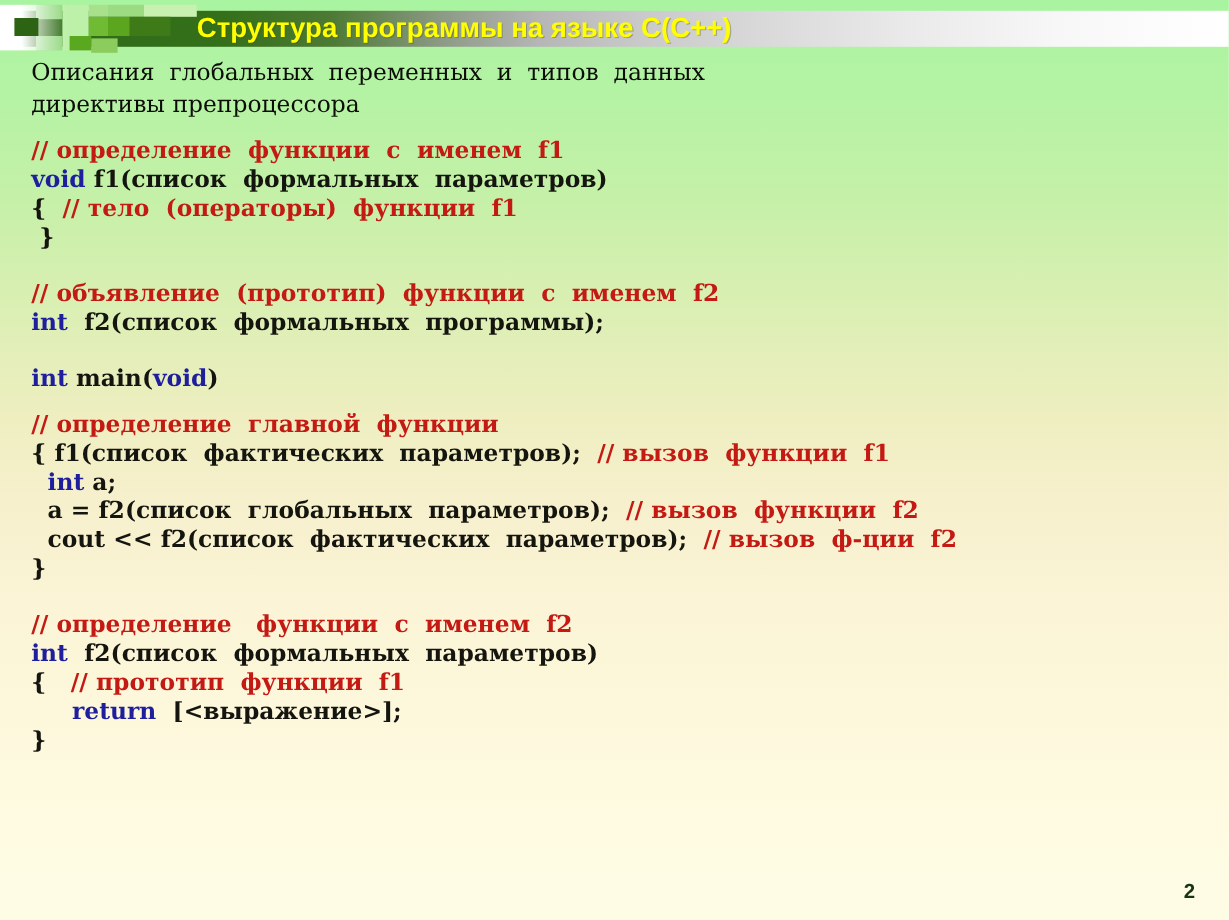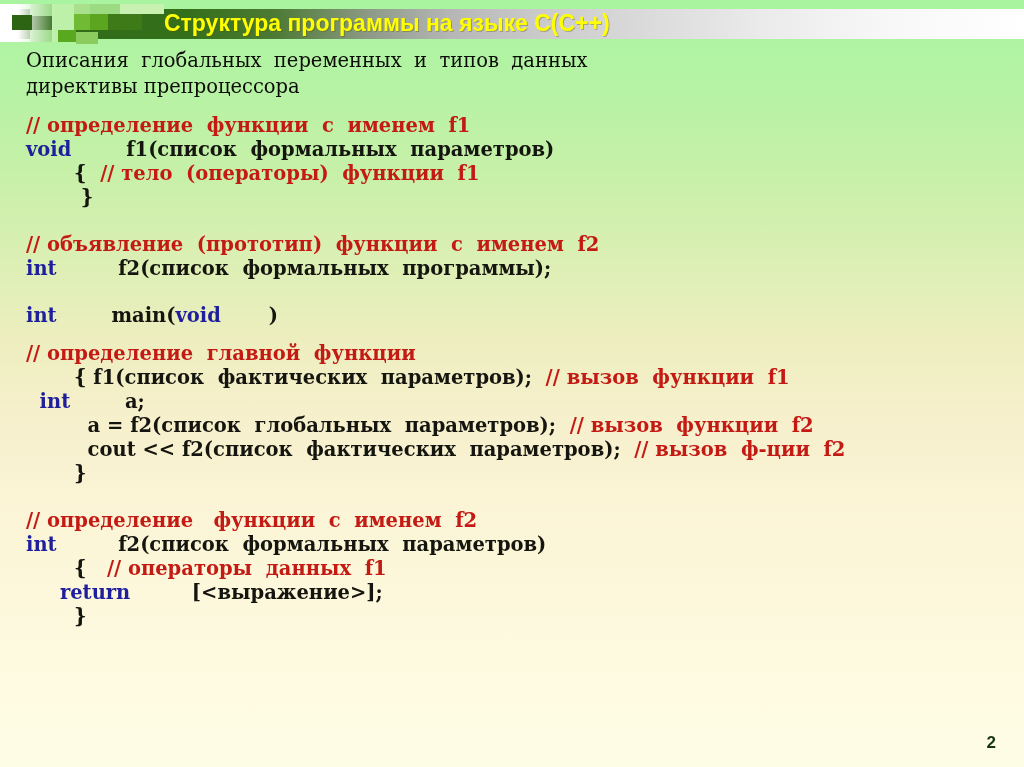--- a/index.html
+++ b/index.html
@@ -119,21 +119,21 @@
     line-height: 24px;
     white-space: pre;
     color: #15150f;
     padding-left: 26px;
     height: 24px;
   }
   .code-line.gap-above { margin-top: 14px; }
   .code-line.gap-small { margin-top: 23px; }
 
   .tok { white-space: pre; }
-  .tok-plain   { color: #15150f; padding-left: 48px; }
+  .tok-plain   { color: #15150f; }
   .tok-comment { color: #c41a14; }
   .tok-keyword { color: #1f1f9e; }
 
   
   .prose-line {
     font-family: "DejaVu Serif", "Liberation Serif", serif;
     font-weight: normal;
     font-size: 19.5px;
     line-height: 26px;
     color: #0d0d08;
@@ -192,21 +192,21 @@
         <div class="code-line"><span class="tok tok-keyword">int</span><span class="tok tok-plain">  f2(список  формальных  программы);</span></div>
         <div class="code-line gap-small"><span class="tok tok-keyword">int</span><span class="tok tok-plain"> main(</span><span class="tok tok-keyword">void</span><span class="tok tok-plain">)</span></div>
         <div class="code-line gap-above"><span class="tok tok-comment">// определение  главной  функции</span></div>
         <div class="code-line"><span class="tok tok-plain">{ f1(список  фактических  параметров);  </span><span class="tok tok-comment">// вызов  функции  f1</span></div>
         <div class="code-line"><span class="tok tok-keyword">  int</span><span class="tok tok-plain"> a;</span></div>
         <div class="code-line"><span class="tok tok-plain">  a = f2(список  глобальных  параметров);  </span><span class="tok tok-comment">// вызов  функции  f2</span></div>
         <div class="code-line"><span class="tok tok-plain">  cout &lt;&lt; f2(список  фактических  параметров);  </span><span class="tok tok-comment">// вызов  ф-ции  f2</span></div>
         <div class="code-line"><span class="tok tok-plain">}</span></div>
         <div class="code-line gap-small"><span class="tok tok-comment">// определение   функции  с  именем  f2</span></div>
         <div class="code-line"><span class="tok tok-keyword">int</span><span class="tok tok-plain">  f2(список  формальных  параметров)</span></div>
-        <div class="code-line"><span class="tok tok-plain">{   </span><span class="tok tok-comment">// операторы  данных  f1</span></div>
+        <div class="code-line"><span class="tok tok-plain">{   </span><span class="tok tok-comment">// прототип  функции  f1</span></div>
         <div class="code-line"><span class="tok tok-keyword">     return</span><span class="tok tok-plain">  [&lt;выражение&gt;];</span></div>
         <div class="code-line"><span class="tok tok-plain">}</span></div>
       </div>
   </div>
 
   <div id="page-number">2</div>
 
 </div>
 
 </body></html>

